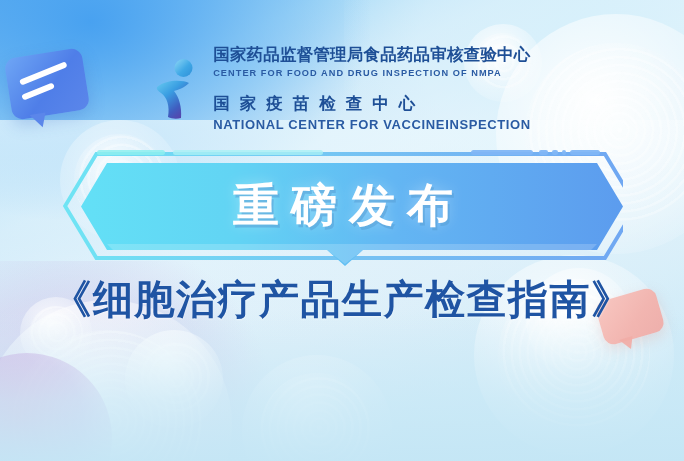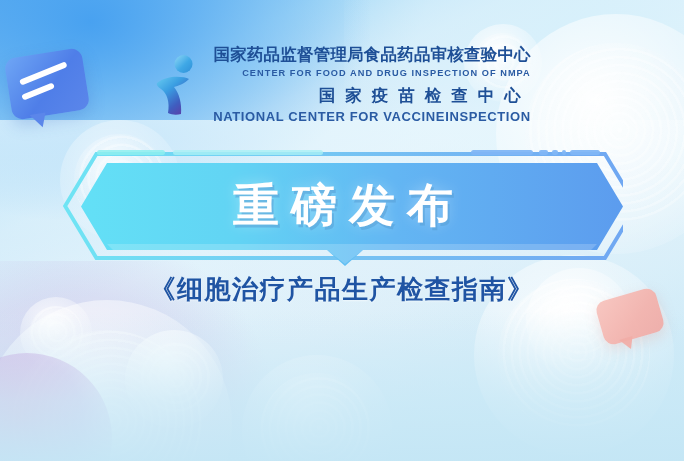--- a/index.html
+++ b/index.html
@@ -167,21 +167,20 @@
     gap: 14px;
   }
   .logo-mark {
     width: 46px; height: 64px;
     flex: 0 0 auto;
   }
   .logo-text {
     display: flex;
     flex-direction: column;
     gap: 5px;
-    text-align: right;
   }
   .org-cn-1 {
     font-size: 16.5px;
     font-weight: bold;
     color: #1e4f96;
     letter-spacing: .2px;
     line-height: 1.05;
     white-space: nowrap;
   }
   .org-en-1 {
@@ -192,21 +191,21 @@
     line-height: 1.1;
     white-space: nowrap;
   }
   .org-cn-2 {
     font-size: 16.5px;
     font-weight: bold;
     color: #1e4f96;
     letter-spacing: 10px;
     line-height: 1.05;
     white-space: nowrap;
-    margin-top: 4px;
+    margin-top: 12px;
   }
   .org-en-2 {
     font-size: 13px;
     font-weight: bold;
     color: #2a5ba3;
     letter-spacing: .62px;
     line-height: 1.1;
     white-space: nowrap;
   }
 
@@ -237,21 +236,21 @@
     text-shadow: 2px 3px 0 rgba(86,158,214,.55), 0 0 14px rgba(255,255,255,.35);
     white-space: nowrap;
     text-align: center;
   }
 
   
   .subtitle {
     position: absolute;
     left: 0; right: 0; top: 272px;
     text-align: center;
-    font-size: 26px;
+    font-size: 40px;
     font-weight: bold;
     color: #1f54a3;
     letter-spacing: 1.5px;
     white-space: nowrap;
     text-shadow: 0 1px 2px rgba(255,255,255,.55);
   }
 </style>
 </head>
 <body>
 

